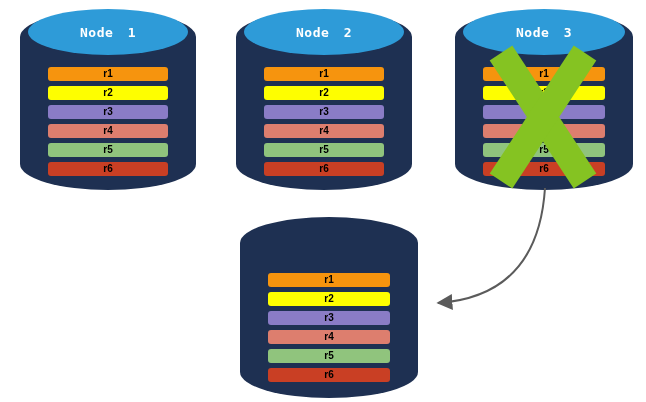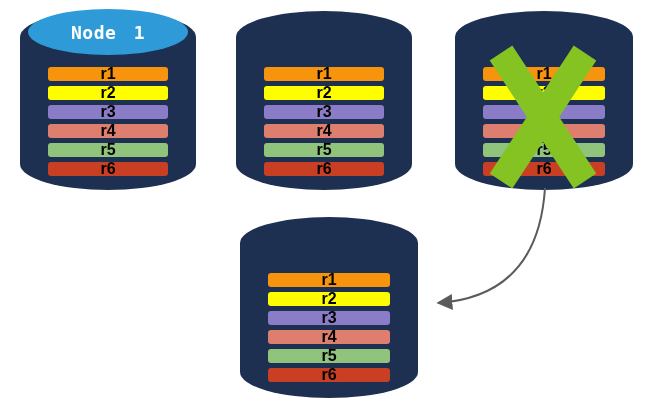--- a/index.html
+++ b/index.html
@@ -28,36 +28,36 @@
     left: 8px; right: 8px; top: 3px;
     height: 46px;
     border-radius: 50%;
     display: flex;
     align-items: center;
     justify-content: center;
   }
   .node-label {
     font-family: "DejaVu Sans Mono", monospace;
     font-weight: bold;
-    font-size: 18px;
+    font-size: 13px;
     word-spacing: 6px;
     letter-spacing: 0.5px;
     white-space: pre;
   }
   .bars {
     position: absolute;
     left: 28px; right: 28px; top: 61px;
   }
   .bar {
     height: 14px;
     margin-bottom: 5px;
     border-radius: 3px;
     text-align: center;
     line-height: 14px;
-    font-size: 16px;
+    font-size: 10px;
     font-weight: bold;
     font-family: "Liberation Sans", sans-serif;
   }
   .fail-x {
     position: absolute;
     left: 0; top: 0;
     width: 100%; height: 100%;
     pointer-events: none;
   }
   .arrow-overlay {
@@ -82,32 +82,38 @@
       <div class="bar" style="background-color: rgb(254, 254, 0);">r2</div>
       <div class="bar" style="background-color: rgb(138, 124, 198);">r3</div>
       <div class="bar" style="background-color: rgb(221, 126, 110);">r4</div>
       <div class="bar" style="background-color: rgb(144, 196, 125);">r5</div>
       <div class="bar" style="background-color: rgb(201, 63, 36);">r6</div>
     </div>
   </div>
 
   <div class="node" style="left:236px; top:6px; width:176px; height:184px;">
     <div class="cyl-body" style="background-color: rgb(30, 48, 82);"></div>
+    <div class="cyl-top" style="background-color: rgb(46, 155, 216);">
+      <span class="node-label" style="color: rgb(255, 255, 255);">Node 2</span>
+    </div>
     <div class="bars">
       <div class="bar" style="background-color: rgb(246, 148, 14);">r1</div>
       <div class="bar" style="background-color: rgb(254, 254, 0);">r2</div>
       <div class="bar" style="background-color: rgb(138, 124, 198);">r3</div>
       <div class="bar" style="background-color: rgb(221, 126, 110);">r4</div>
       <div class="bar" style="background-color: rgb(144, 196, 125);">r5</div>
       <div class="bar" style="background-color: rgb(201, 63, 36);">r6</div>
     </div>
   </div>
 
   <div class="node" style="left:455px; top:6px; width:178px; height:184px;">
     <div class="cyl-body" style="background-color: rgb(30, 48, 82);"></div>
+    <div class="cyl-top" style="background-color: rgb(46, 155, 216);">
+      <span class="node-label" style="color: rgb(255, 255, 255);">Node 3</span>
+    </div>
     <div class="bars">
       <div class="bar" style="background-color: rgb(246, 148, 14);">r1</div>
       <div class="bar" style="background-color: rgb(254, 254, 0);">r2</div>
       <div class="bar" style="background-color: rgb(138, 124, 198);">r3</div>
       <div class="bar" style="background-color: rgb(221, 126, 110);">r4</div>
       <div class="bar" style="background-color: rgb(144, 196, 125);">r5</div>
       <div class="bar" style="background-color: rgb(201, 63, 36);">r6</div>
     </div>
     <svg class="fail-x" viewBox="0 0 178 184">
       <line x1="46" y1="47" x2="130" y2="175" stroke-width="27" style="stroke: rgb(133, 195, 34);"></line>

